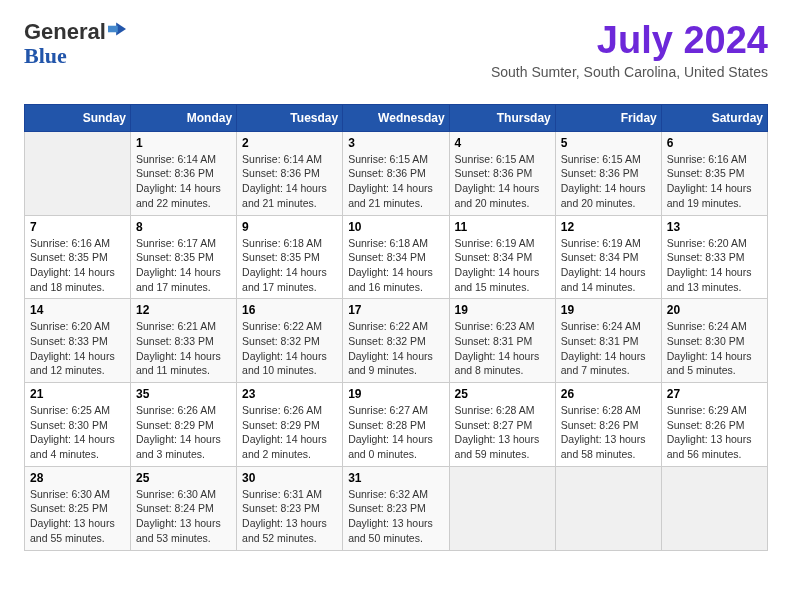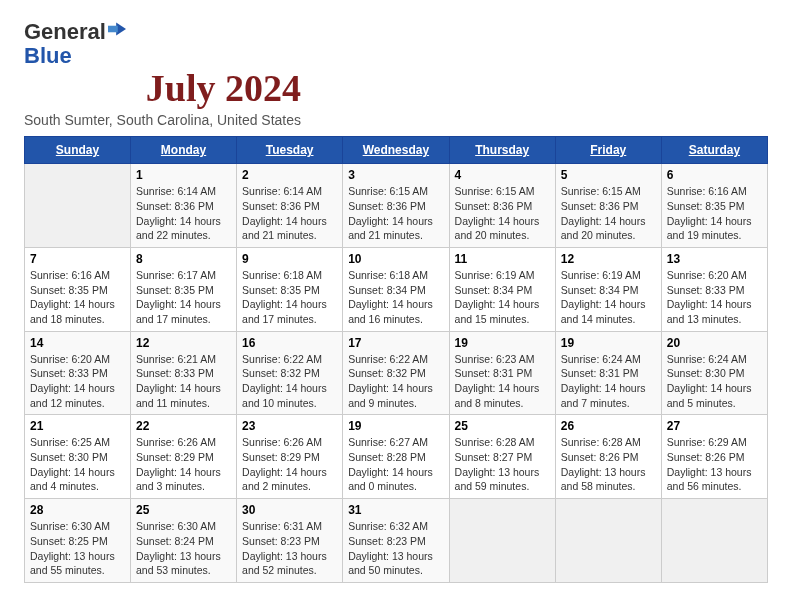--- a/index.html
+++ b/index.html
@@ -7,78 +7,76 @@
       font-family: Arial, sans-serif;
       background: #fff;
       width: 792px;
       min-height: 612px;
       padding: 20px 24px 20px 24px;
     }
     .header-area {
       display: flex;
       justify-content: space-between;
       align-items: flex-start;
-      margin-bottom: 8px;
-      flex-direction: column;
+      margin-bottom: 24px;
     }
     .logo {
       display: flex;
       flex-direction: column;
       align-items: flex-start;
     }
     .logo-general {
       font-size: 22px;
       font-weight: bold;
       color: #333;
       line-height: 1.1;
     }
     .logo-blue {
       font-size: 22px;
       font-weight: bold;
       color: #2255aa;
       line-height: 1.1;
+      font-family: Liberation Serif, serif;
     }
     .logo-icon {
       display: inline-block;
       width: 18px;
       height: 14px;
       margin-left: 2px;
       vertical-align: middle;
       position: relative;
       top: -3px;
     }
     .title-area {
       text-align: right;
     }
     .month-title {
       font-size: 38px;
       font-weight: bold;
-      color: #7f1d1d;
+      color: #6d28d9;
       line-height: 1.1;
-      font-family: Liberation Serif, serif;
     }
     .location {
       font-size: 14px;
       color: #555;
       margin-top: 2px;
     }
     table {
       width: 100%;
       border-collapse: collapse;
       font-size: 11px;
     }
     thead tr th {
       background-color: #2255aa;
       color: #fff;
       font-weight: bold;
       font-size: 12px;
       padding: 6px 4px;
-      text-align: center;
+      text-align: right;
       border: 1px solid #1a4499;
-      text-decoration: underline;
     }
     tbody tr td {
       border: 1px solid #ccc;
       vertical-align: top;
       padding: 4px 5px;
       min-height: 70px;
       width: 107px;
     }
     tbody tr td .day-num {
       font-weight: bold;
@@ -226,21 +224,21 @@
           <span class="day-num">20</span>
           <div class="day-info">Sunrise: 6:24 AM<br>Sunset: 8:30 PM<br>Daylight: 14 hours<br>and 5 minutes.</div>
         </td>
       </tr>
       <tr>
         <td>
           <span class="day-num">21</span>
           <div class="day-info">Sunrise: 6:25 AM<br>Sunset: 8:30 PM<br>Daylight: 14 hours<br>and 4 minutes.</div>
         </td>
         <td>
-          <span class="day-num">22</span>
+          <span class="day-num">35</span>
           <div class="day-info">Sunrise: 6:26 AM<br>Sunset: 8:29 PM<br>Daylight: 14 hours<br>and 3 minutes.</div>
         </td>
         <td>
           <span class="day-num">23</span>
           <div class="day-info">Sunrise: 6:26 AM<br>Sunset: 8:29 PM<br>Daylight: 14 hours<br>and 2 minutes.</div>
         </td>
         <td>
           <span class="day-num">19</span>
           <div class="day-info">Sunrise: 6:27 AM<br>Sunset: 8:28 PM<br>Daylight: 14 hours<br>and 0 minutes.</div>
         </td>

